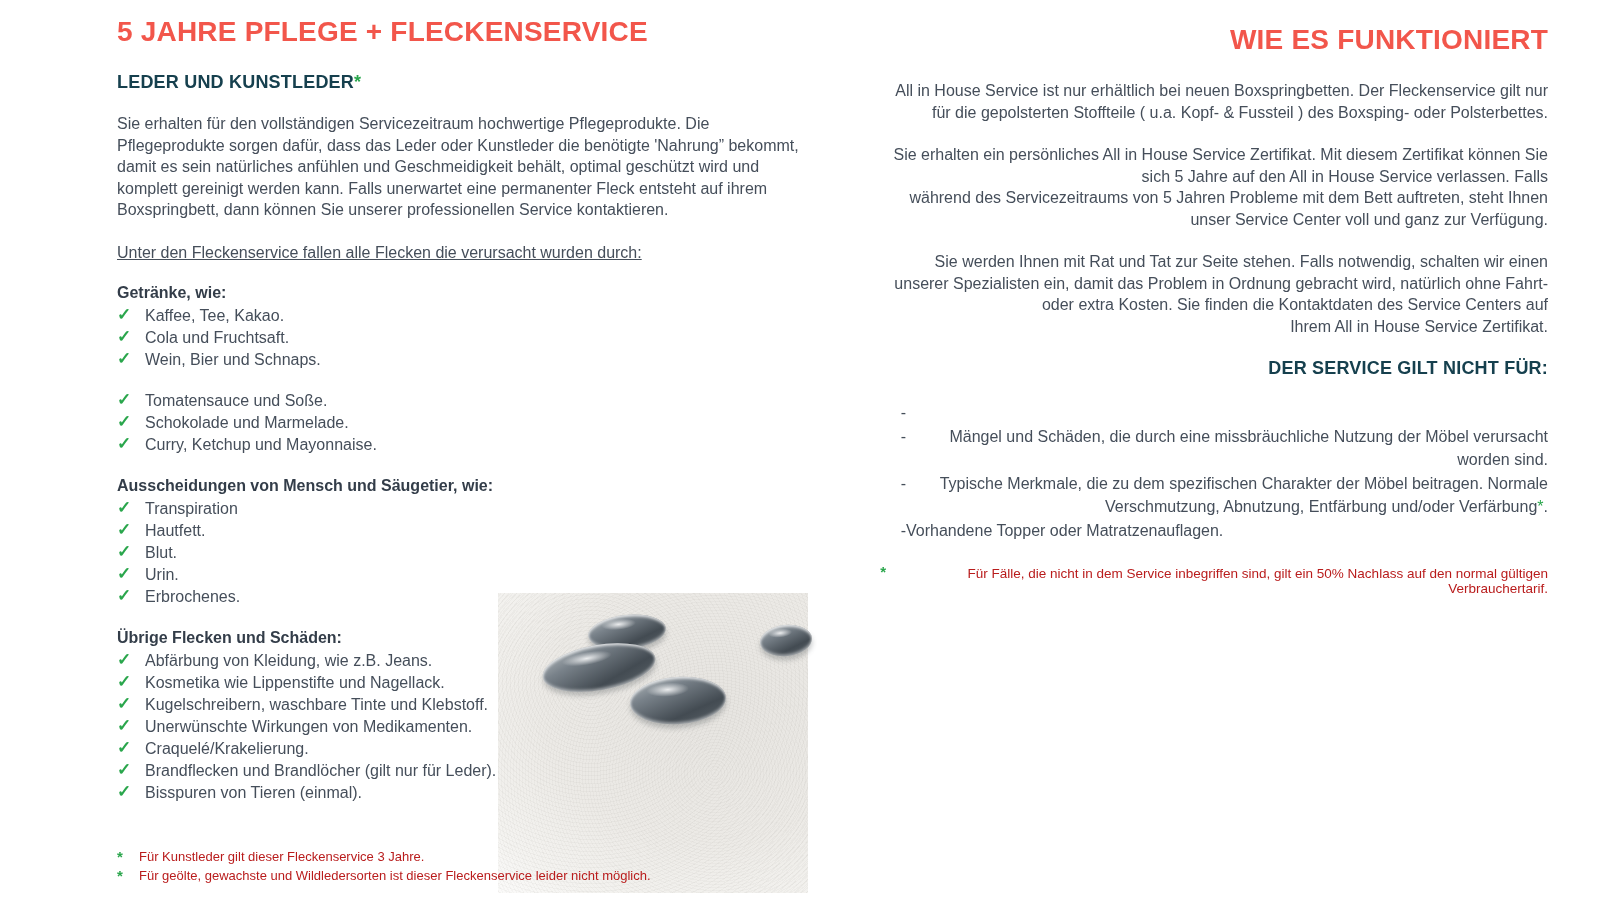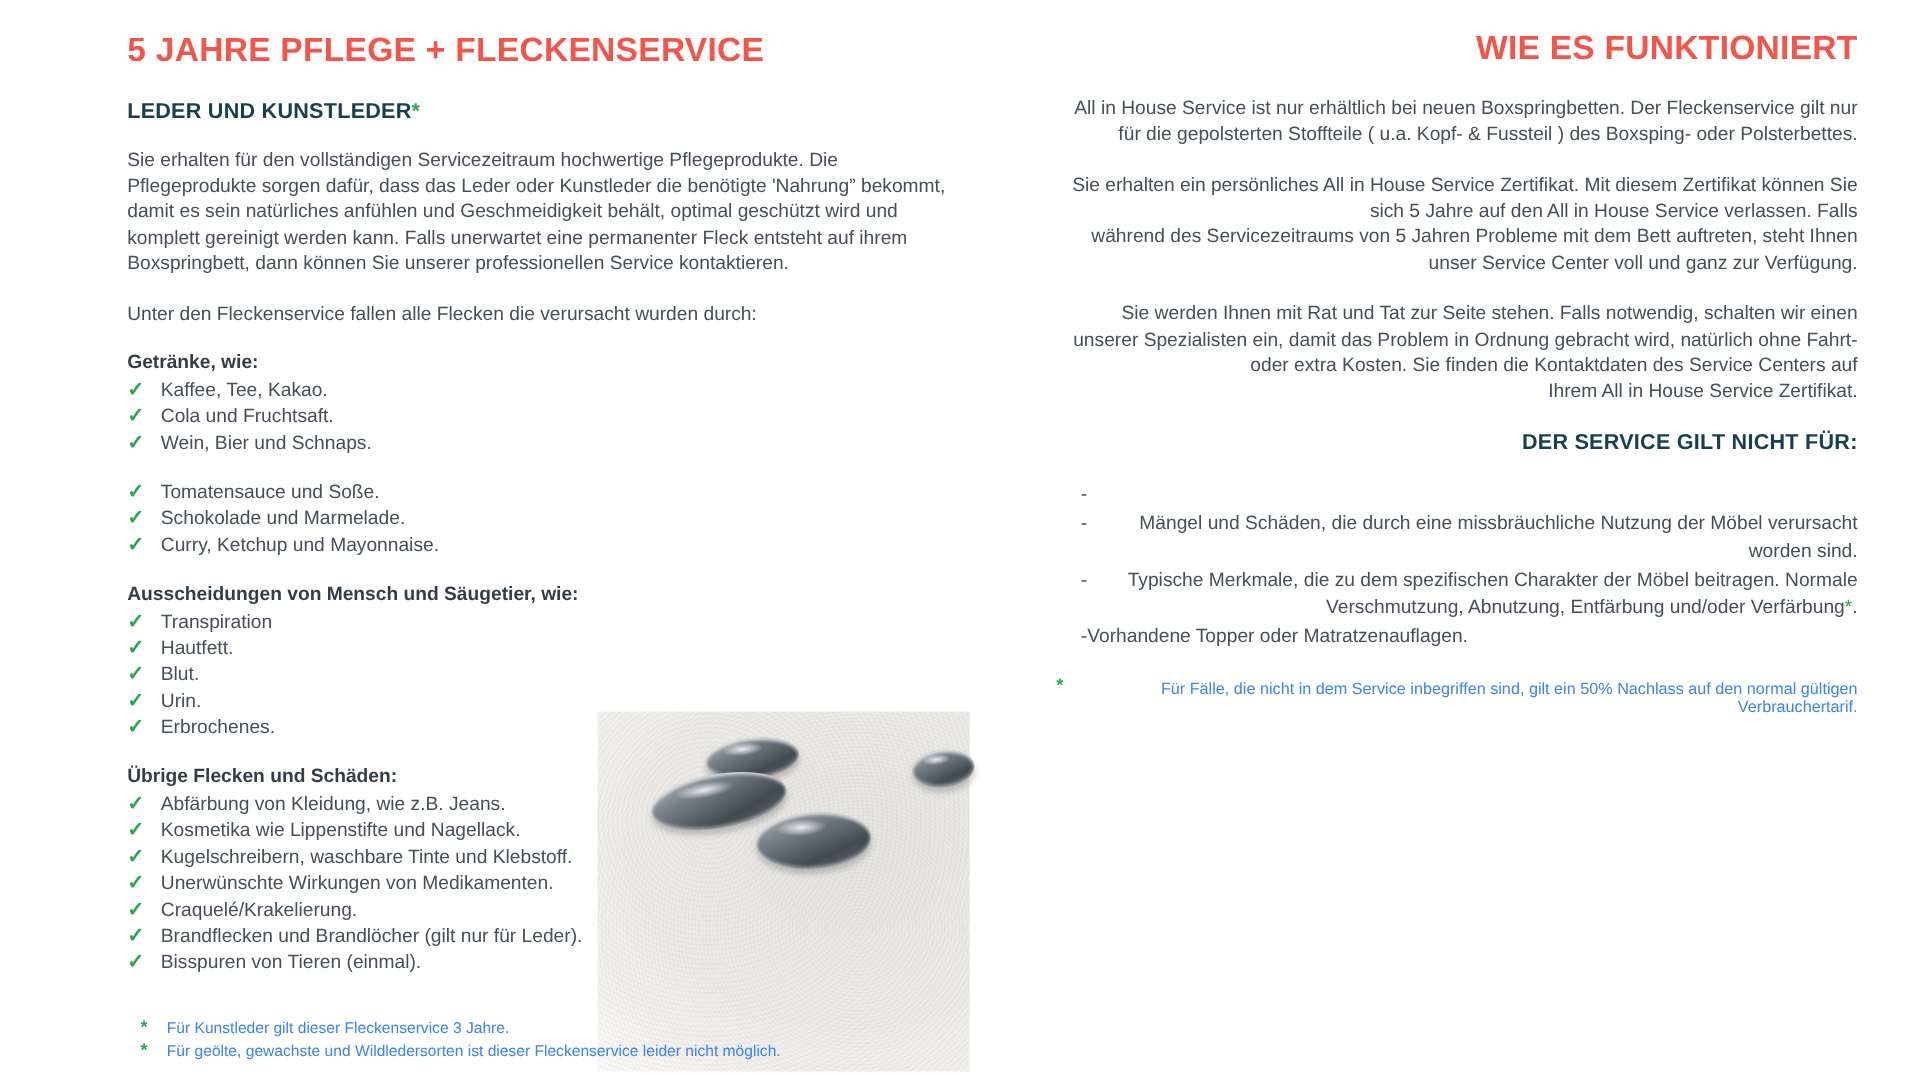--- a/index.html
+++ b/index.html
@@ -6,42 +6,42 @@
     margin: 0; padding: 0;
     width: 1600px; height: 900px;
     background: #ffffff;
     font-family: "Liberation Sans", sans-serif;
     color: #454e5a;
     overflow: hidden;
   }
   .page { position: relative; width: 1600px; height: 900px; background:#fff; }
 
   
-  .left-col  { position: absolute; left: 106px; top: 16px;  width: 700px; margin-top: 10px; }
+  .left-col  { position: absolute; left: 117px; top: 16px;  width: 700px; }
   .right-col { position: absolute; left: 868px; top: 24px;  width: 680px; text-align: right; }
 
   
   .main-title {
     font-size: 28px; font-weight: 800; letter-spacing: 0.2px;
     color: #f2564b; margin: 0 0 24px 0;
   }
   .sub-title {
     font-size: 18px; font-weight: 800; letter-spacing: 0.2px;
     color: #16404e; margin: 0 0 20px 0;
   }
   .sub-title .green-star { color: #2aa64c; }
 
   
   .para {
     font-size: 16px; line-height: 21.5px;
     white-space: pre-line;
     margin: 0 0 21px 0;
     color: #454e5a;
   }
-  .lead-in { margin-top: 21px; margin-bottom: 10px; white-space: normal; }
+  .lead-in { margin-top: 21px; margin-bottom: 10px; white-space: normal; text-decoration: underline; }
 
   
   .group { margin-top: 19px; }
   .group-heading {
     font-size: 16px; font-weight: bold; color: #333d49;
     line-height: 22px; margin-bottom: 1px;
   }
   .check-row { display: flex; align-items: flex-start; line-height: 22px; }
   .check {
     color: #2aa64c; font-weight: bold; font-size: 17px;
@@ -56,21 +56,21 @@
   .dash-text { font-size: 16px; color: #454e5a; }
   .inline-star { color: #2aa64c; }
 
   
   .footnotes-left { position: absolute; left: 117px; top: 848px; z-index: 5; }
   .footnote-row { display: flex; align-items: flex-start; line-height: 17px; margin-bottom: 2px; }
   .footnote-star {
     color: #2aa64c; font-weight: bold; font-size: 15px;
     width: 22px; flex: 0 0 22px;
   }
-  .footnote-text { font-size: 13px; color: #3b82f6; }
+  .footnote-text { font-size: 13px; color: #b91c1c; }
 
   .footnote-right { display: flex; align-items: flex-start; margin-top: 24px; }
   .footnote-right .footnote-star { width: 18px; flex: 0 0 18px; transform: translateY(-3px); }
   .footnote-right .footnote-text { font-size: 13.5px; }
 
   
   .photo {
     position: absolute; left: 498px; top: 593px; width: 310px; height: 300px;
     background:
       repeating-radial-gradient(circle at 30% 30%, rgba(120,115,105,0.05) 0 1px, rgba(0,0,0,0) 1px 4px),

